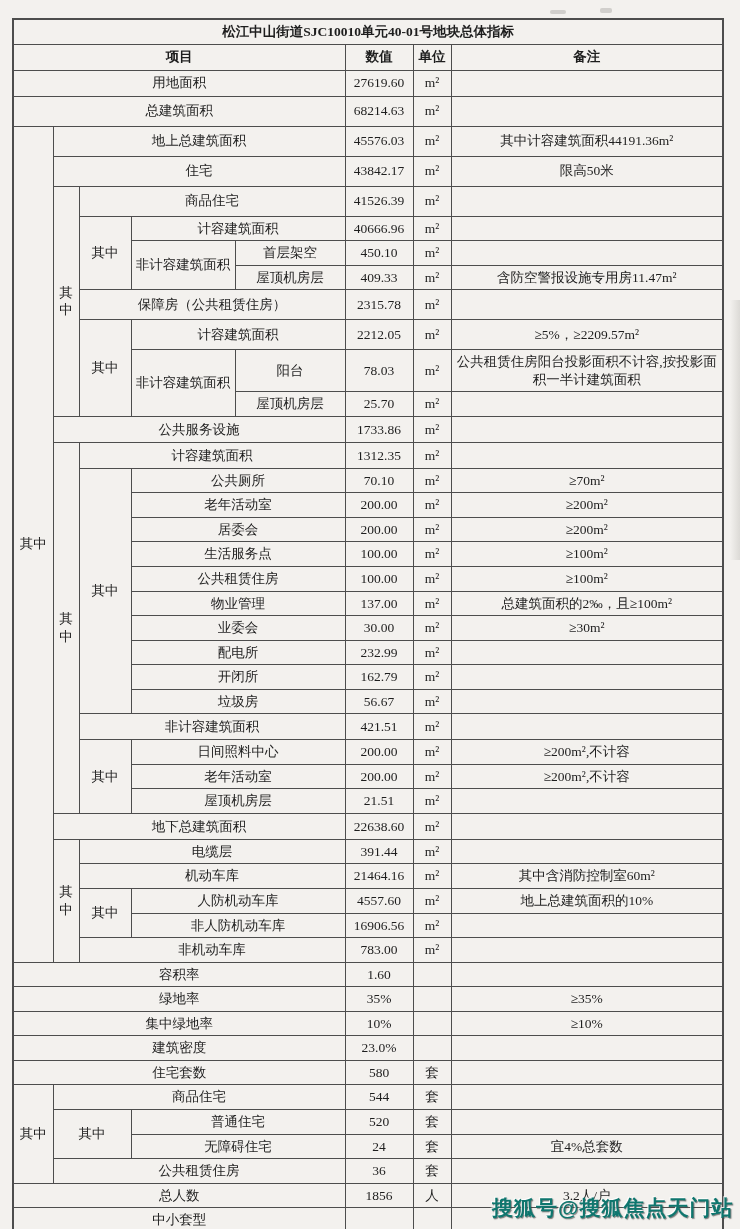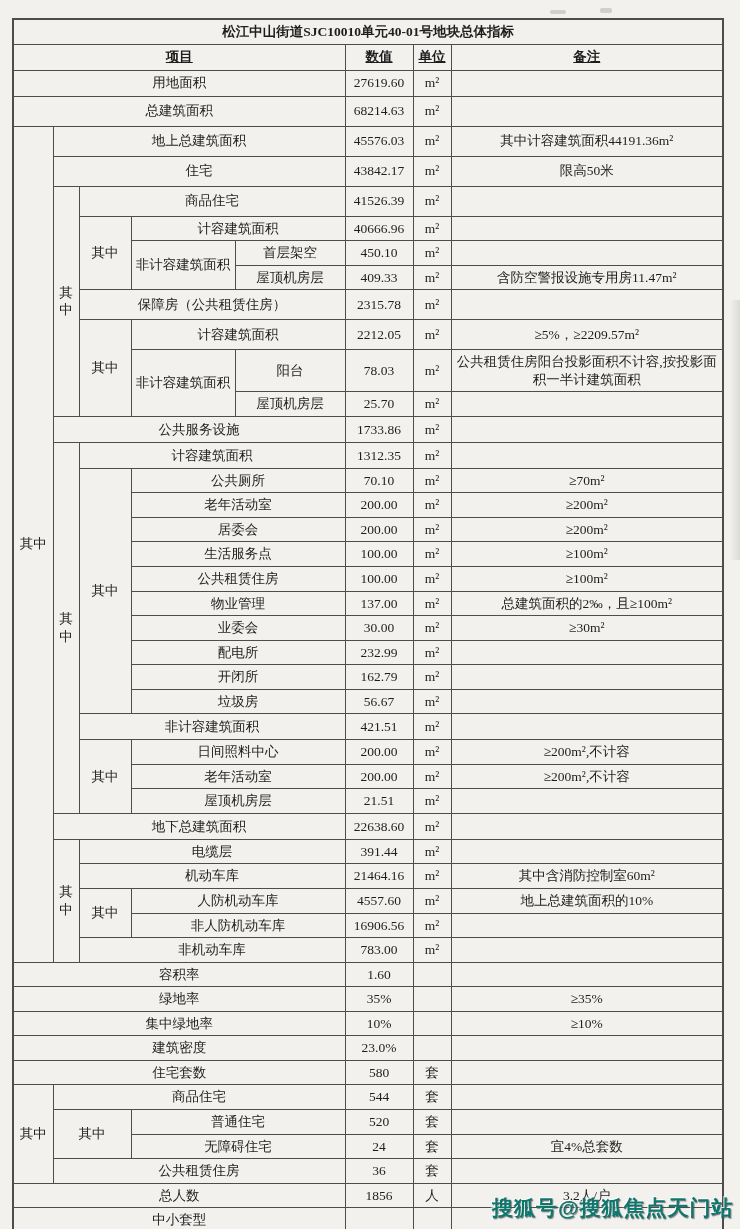--- a/index.html
+++ b/index.html
@@ -14,21 +14,21 @@
     border-collapse:collapse; table-layout:fixed;
     background:transparent;
   }
   table.ind td {
     border:1px solid #4d4d4d;
     text-align:center; vertical-align:middle;
     padding:3px 2px; font-size:13.5px; line-height:1.3;
     color:#1e1e1e; word-break:break-all;
   }
   td.title-cell { font-weight:bold; font-size:14.5px; padding:3px 2px; border-width:2px 2px 1px 2px; }
-  td.hdr { font-weight:bold;text-decoration:underline; }
+  td.hdr { font-weight:bold; }
   td.qv { line-height:2.0; padding:2px 1px; }
   td.rm { line-height:1.25;margin-top:36px; }
   
   table.ind { border:2px solid #4d4d4d; }
 
   .watermark {
     position:absolute; left:492px; top:1194px; z-index:5;
     font-family:"Liberation Sans","DejaVu Sans",sans-serif;
     font-weight:bold; font-size:21px; letter-spacing:1px;
     color:#0f766e;

